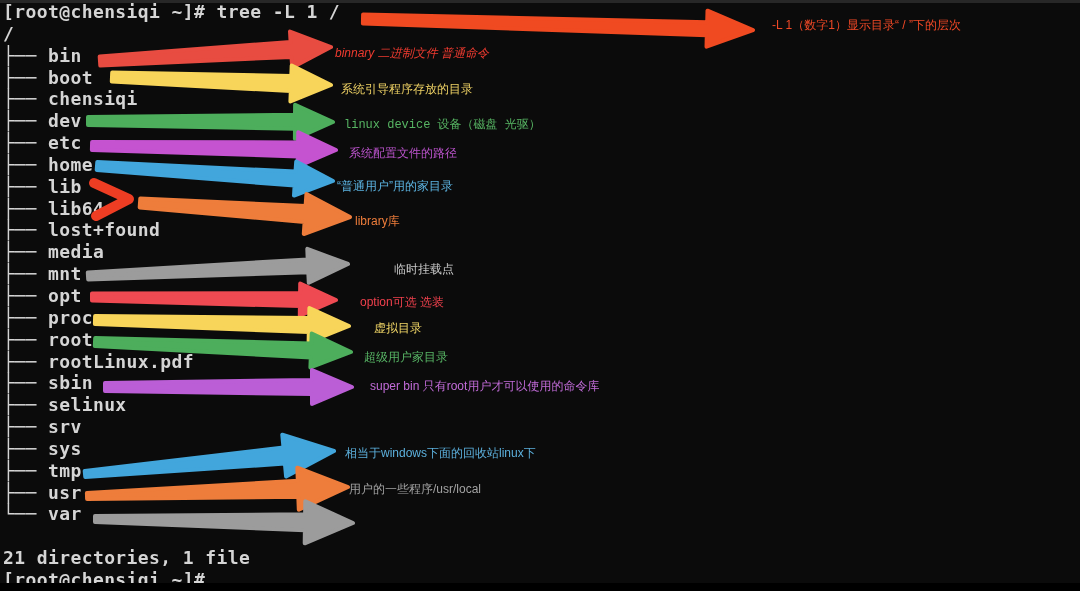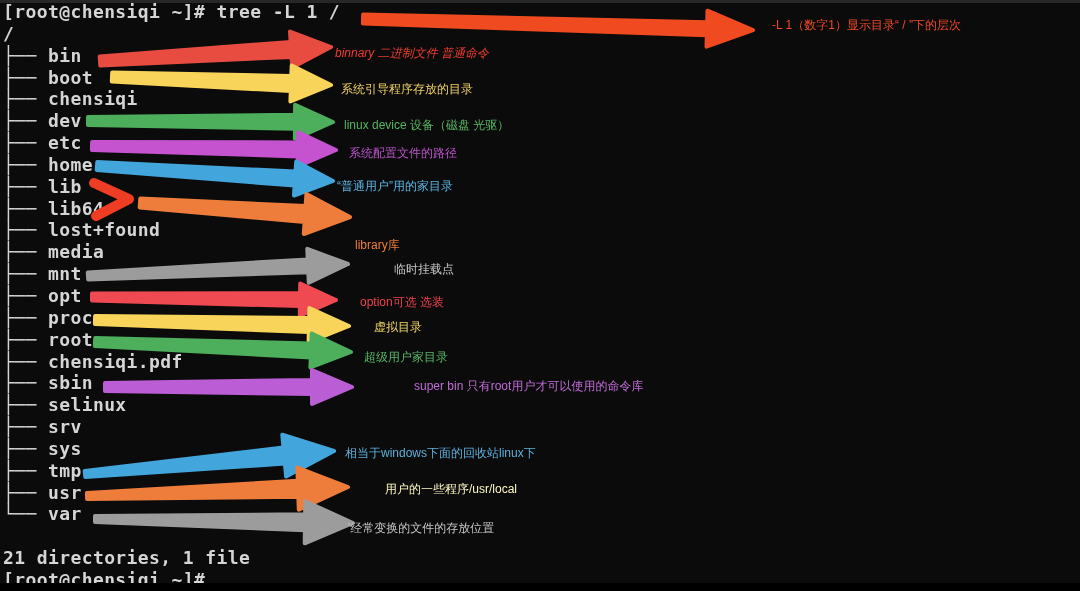--- a/index.html
+++ b/index.html
@@ -40,21 +40,21 @@
       <div class="tline">├── etc</div>
       <div class="tline">├── home</div>
       <div class="tline">├── lib</div>
       <div class="tline">├── lib64</div>
       <div class="tline">├── lost+found</div>
       <div class="tline">├── media</div>
       <div class="tline">├── mnt</div>
       <div class="tline">├── opt</div>
       <div class="tline">├── proc</div>
       <div class="tline">├── root</div>
-      <div class="tline">├── chensiqi.pdf</div>
+      <div class="tline">├── rootLinux.pdf</div>
       <div class="tline">├── sbin</div>
       <div class="tline">├── selinux</div>
       <div class="tline">├── srv</div>
       <div class="tline">├── sys</div>
       <div class="tline">├── tmp</div>
       <div class="tline">├── usr</div>
       <div class="tline">└── var</div>
       <div class="tline"></div>
       <div class="tline">21 directories, 1 file</div>
       <div class="tline">[root@chensiqi ~]#</div>
@@ -79,49 +79,46 @@
     </svg>
 <div class="ann" style="left: 772px; top: 15px; color: rgb(240, 72, 38);">
       <div>-L 1（数字1）显示目录“ / ”下的层次</div>
     </div>
     <div class="ann" style="left: 335px; top: 43px; color: rgb(239, 59, 48); font-style: italic;">
       <div>binnary 二进制文件 普通命令</div>
     </div>
     <div class="ann" style="left: 341px; top: 79px; color: rgb(238, 209, 100);">
       <div>系统引导程序存放的目录</div>
     </div>
-    <div class="ann" style="left: 344px; top: 115px; color: rgb(87, 181, 99);">
+    <div class="ann" style="left: 344px; top: 115px; color: rgb(87, 181, 99); font-family: Liberation Mono, monospace;">
       <div>linux device 设备（磁盘 光驱）</div>
     </div>
     <div class="ann" style="left: 349px; top: 143px; color: rgb(187, 83, 204);">
       <div>系统配置文件的路径</div>
     </div>
     <div class="ann" style="left: 337px; top: 176px; color: rgb(92, 180, 226); text-align: center;">
       <div>“普通用户”用的家目录</div>
     </div>
-    <div class="ann" style="left: 355px; top: 211px; color: rgb(238, 125, 59); margin-top: 24px;">
+    <div class="ann" style="left: 355px; top: 211px; color: rgb(238, 125, 59);">
       <div>library库</div>
     </div>
     <div class="ann" style="left: 394px; top: 259px; color: rgb(203, 203, 203);">
       <div>临时挂载点</div>
     </div>
     <div class="ann" style="left: 360px; top: 292px; color: rgb(240, 65, 77);">
       <div>option可选 选装</div>
     </div>
-    <div class="ann" style="left: 374px; top: 318px; color: rgb(242, 215, 103); font-family: Liberation Mono, monospace;">
+    <div class="ann" style="left: 374px; top: 318px; color: rgb(242, 215, 103);">
       <div>虚拟目录</div>
     </div>
     <div class="ann" style="left: 364px; top: 347px; color: rgb(88, 183, 102);">
       <div>超级用户家目录</div>
     </div>
-    <div class="ann" style="left: 370px; top: 376px; color: rgb(194, 108, 217); margin-left: 44px;">
+    <div class="ann" style="left: 370px; top: 376px; color: rgb(194, 108, 217);">
       <div>super bin 只有root用户才可以使用的命令库</div>
     </div>
     <div class="ann" style="left: 345px; top: 443px; color: rgb(92, 176, 221);">
       <div>相当于windows下面的回收站linux下</div>
     </div>
-    <div class="ann" style="left: 349px; top: 479px; color: #fef9c3; margin-left: 36px;">
+    <div class="ann" style="left: 349px; top: 479px; color: #a3a3a3;">
       <div>用户的一些程序/usr/local</div>
-    </div>
-    <div class="ann" style="left: 348px; top: 518px; color: rgb(197, 197, 197);">
-      <div>'经常变换的文件的存放位置</div>
     </div>
   </div>
 
 </body></html>

